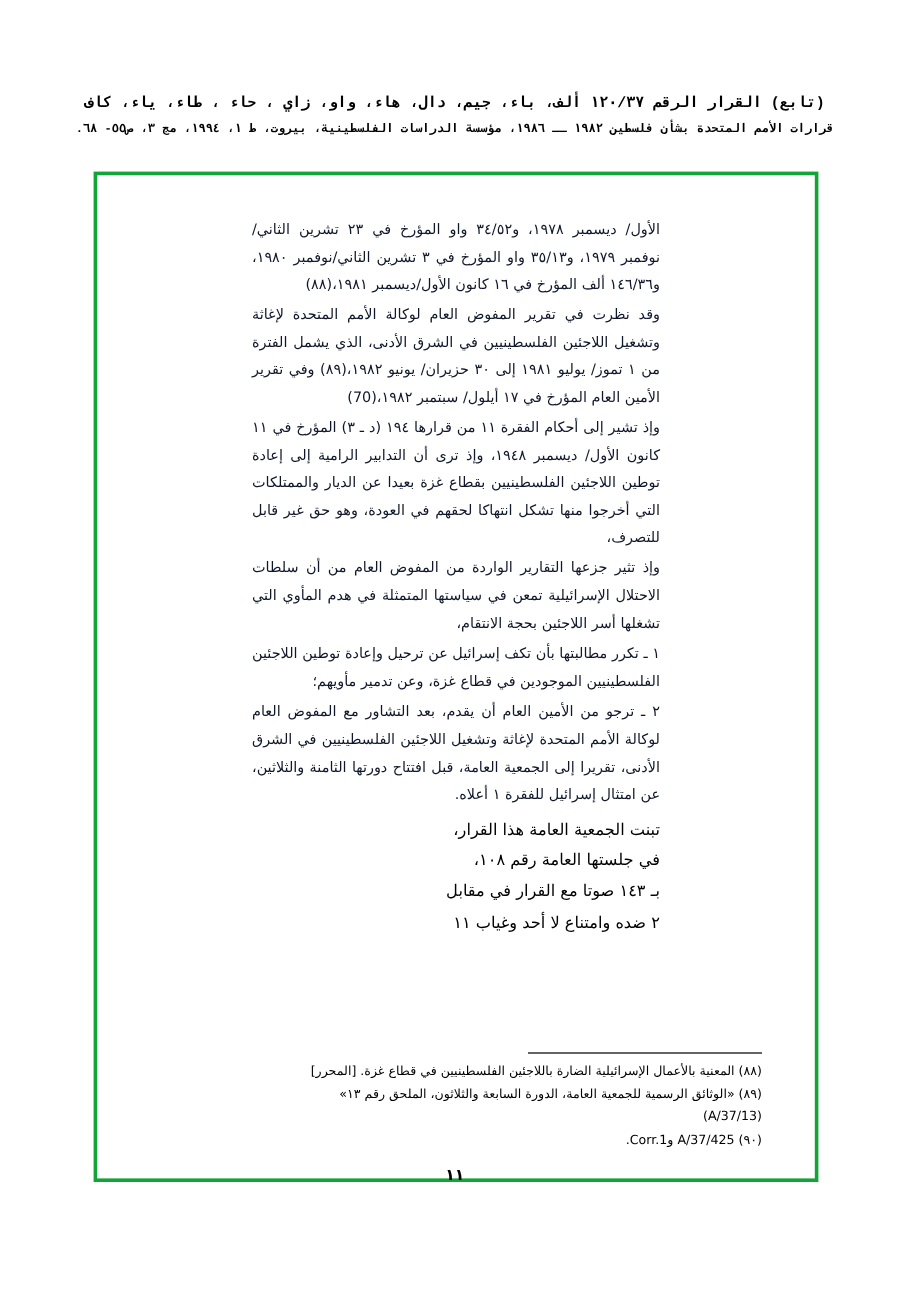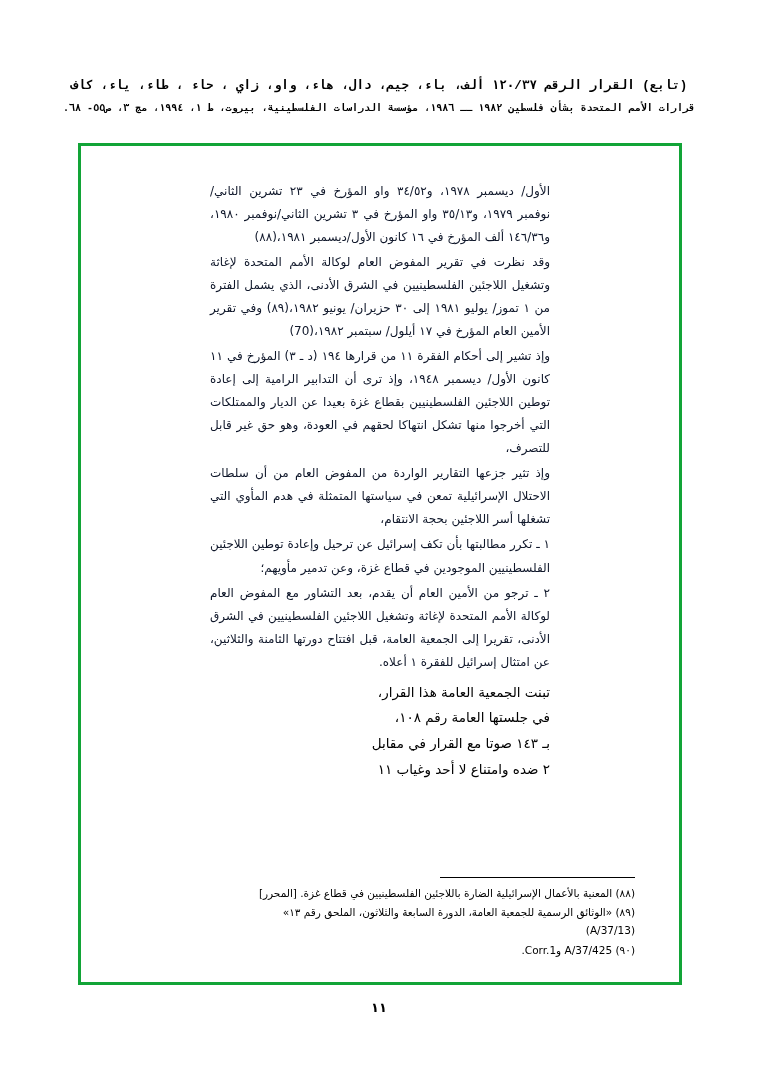--- a/index.html
+++ b/index.html
@@ -113,21 +113,21 @@
   .footnote {
     margin: 0 0 1px 0;
   }
   .footnote.ltr-tail {
     direction: rtl;
   }
 
   
   .page-number {
     position: absolute;
-    top: 1000px;
+    top: 972px;
     left: 0;
     right: 0;
     text-align: center;
     font-size: 13px;
     font-weight: bold;
     color: #000;
     letter-spacing: 2px;
   }
 </style>
 </head>

